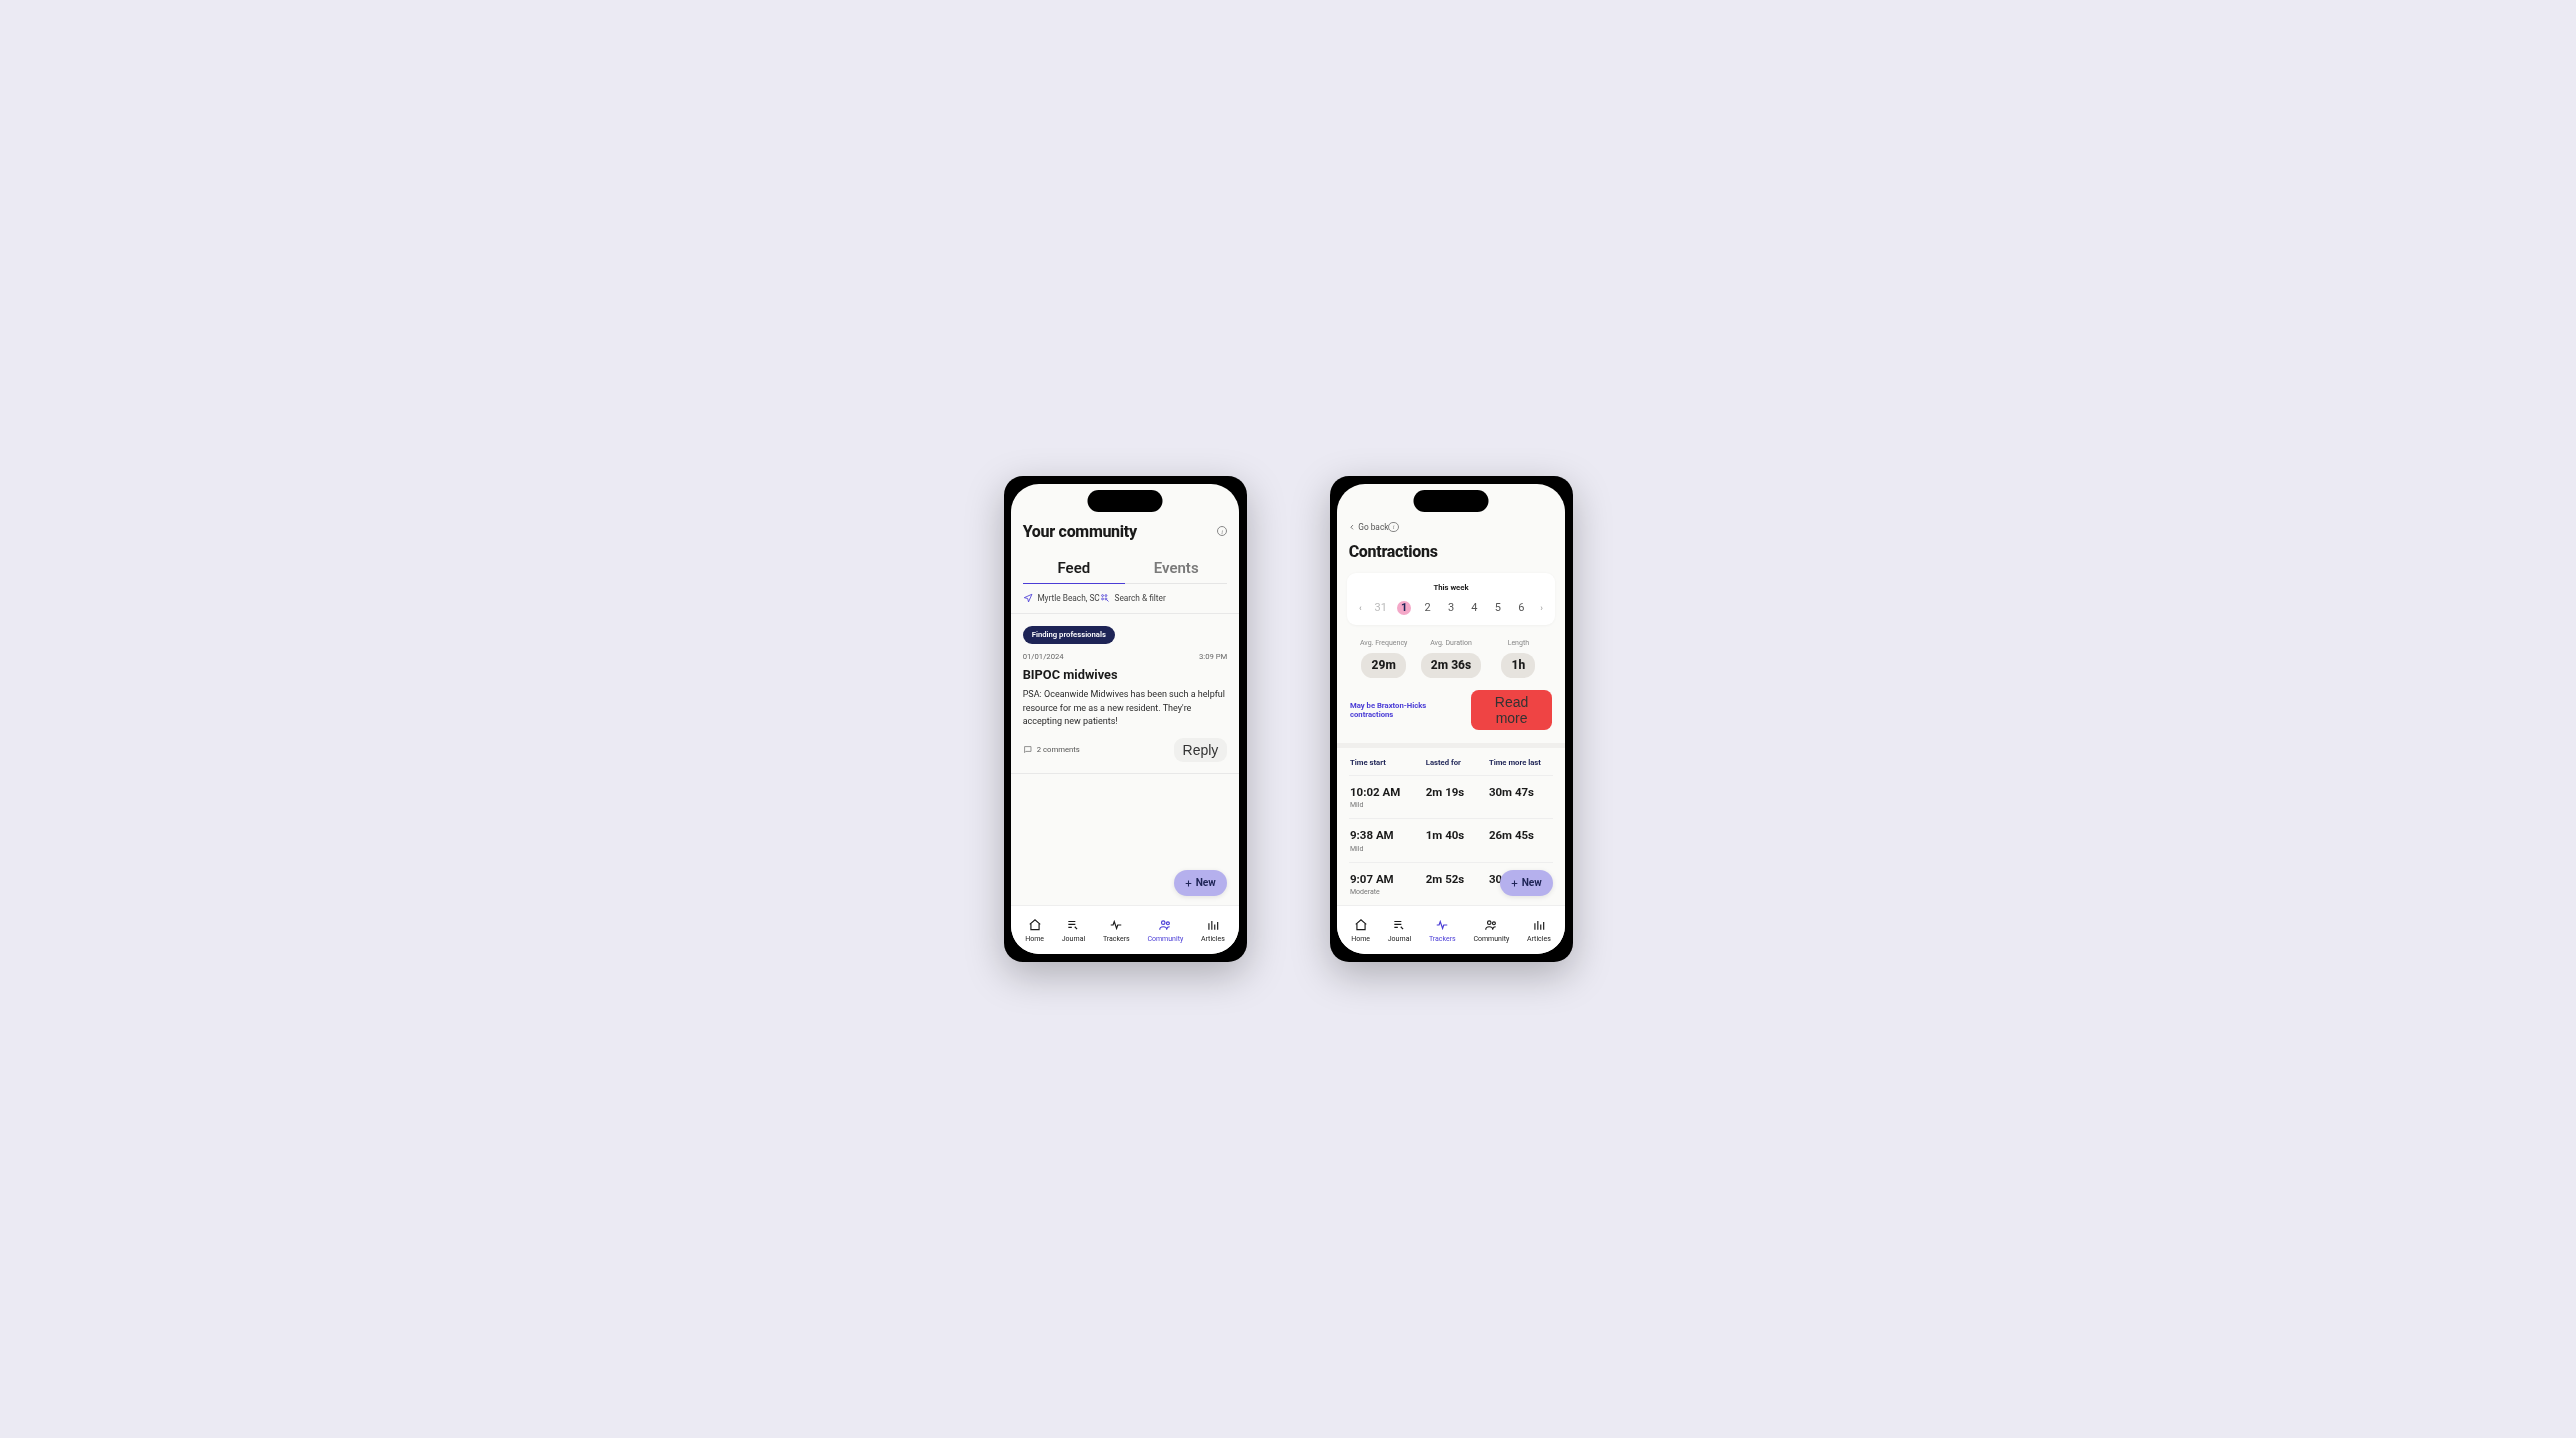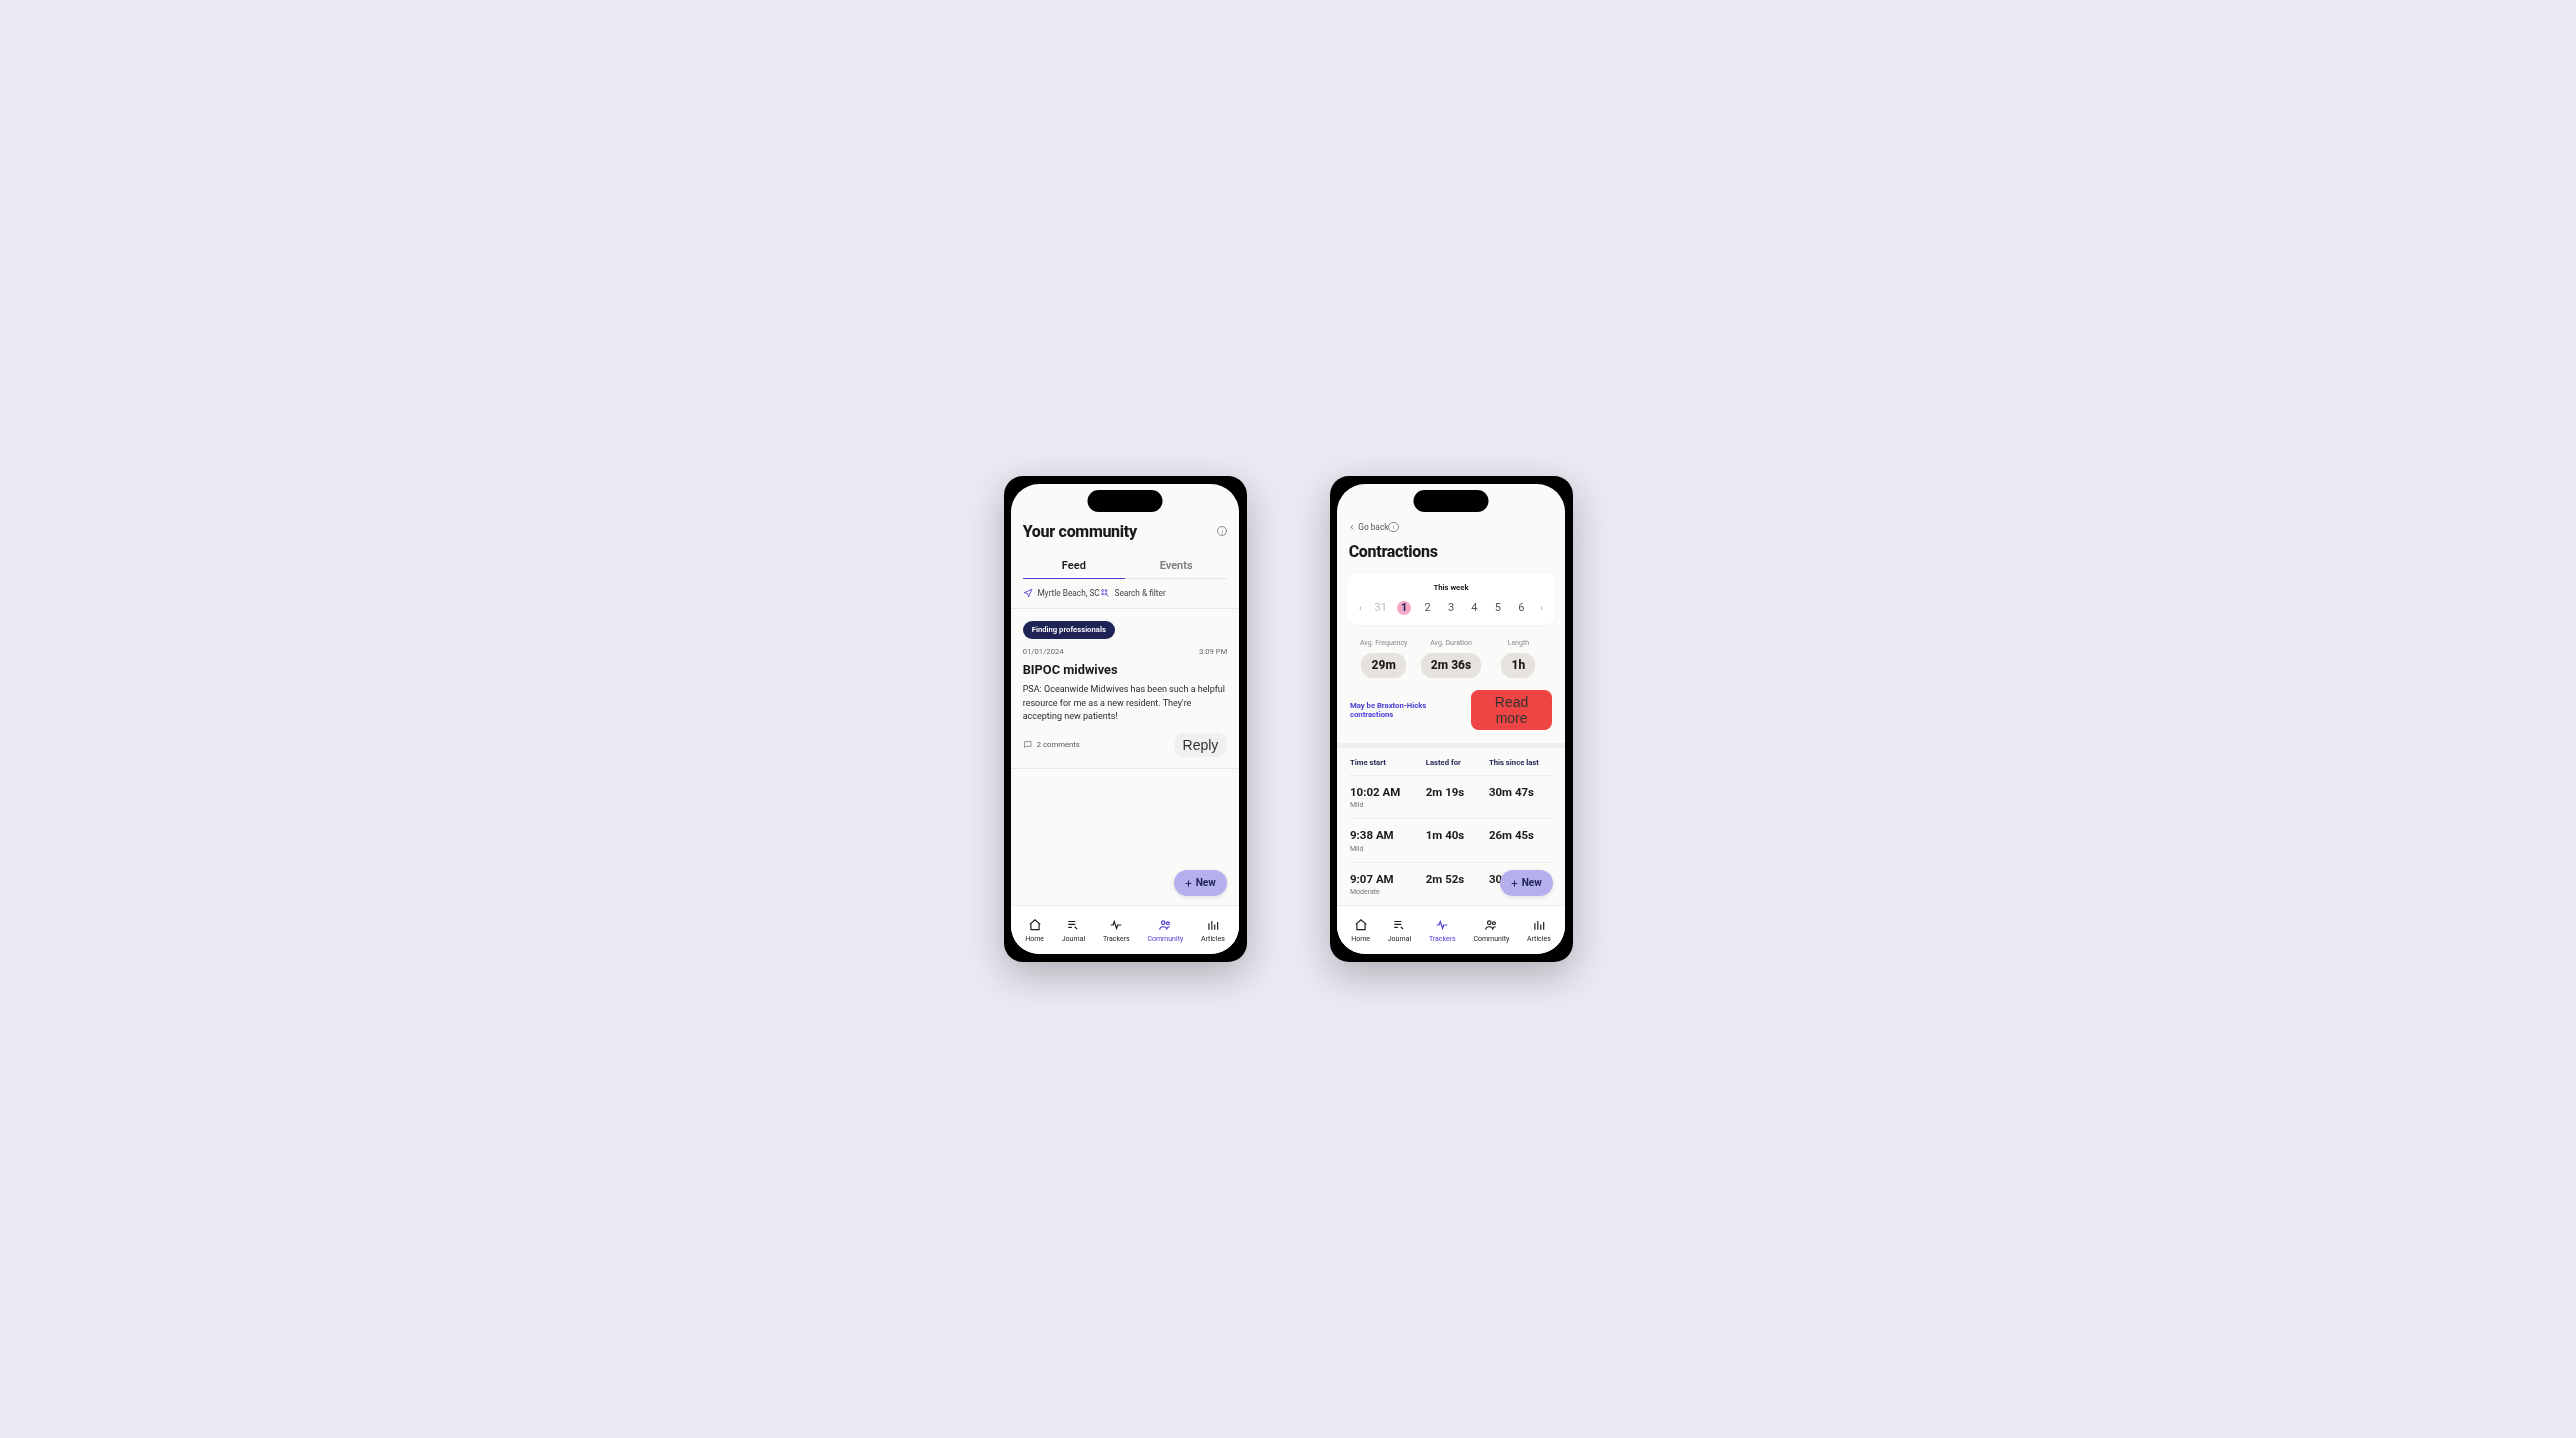--- a/index.html
+++ b/index.html
@@ -71,21 +71,21 @@
     font-family: serif; font-style: italic;
   }
   .tabs {
     display: flex;
     border-bottom: 0.6px solid #e5e5e5;
   }
   .tab {
     flex: 1;
     text-align: center;
     padding: 6.4px 0;
-    font-size: 11px;
+    font-size: 15px;
     font-weight: 600;
     color: #7a7a7a;
     cursor: pointer;
   }
   .tab.active {
     color: #1a1a1a;
     border-bottom: 1.9px solid #4a3cd6;
     margin-bottom: -0.6px;
   }
   .filter-row {
@@ -385,21 +385,21 @@
           <button class="read-more">Read more</button>
         </div>
       </div>
 
       <div class="section-gap"></div>
 
       <div class="content-inner">
         <div class="table-head">
           <div class="col1">Time start</div>
           <div class="col2">Lasted for</div>
-          <div class="col3">This since last</div>
+          <div class="col3">Time more last</div>
         </div>
 
         <div class="table-row">
           <div class="col1">
             <div class="big">10:02 AM</div>
             <div class="sub">Mild</div>
           </div>
           <div class="col2 big">2m 19s</div>
           <div class="col3 big">30m 47s</div>
         </div>

